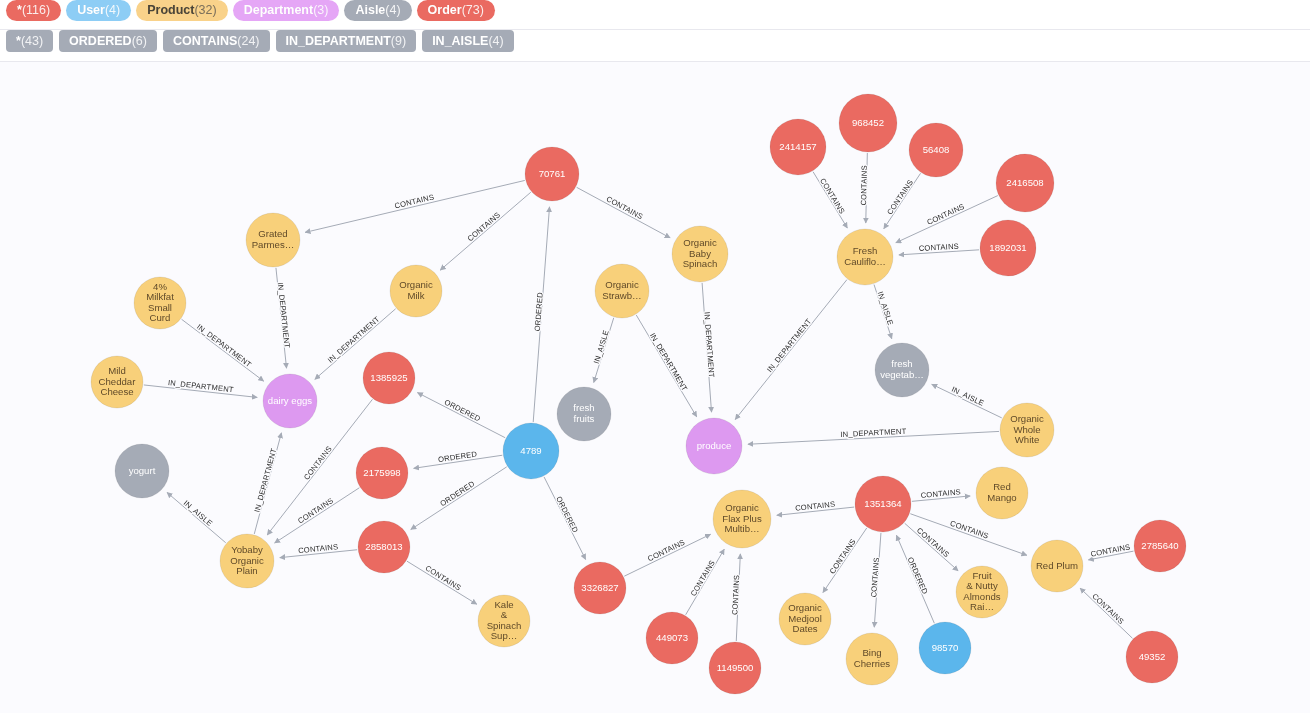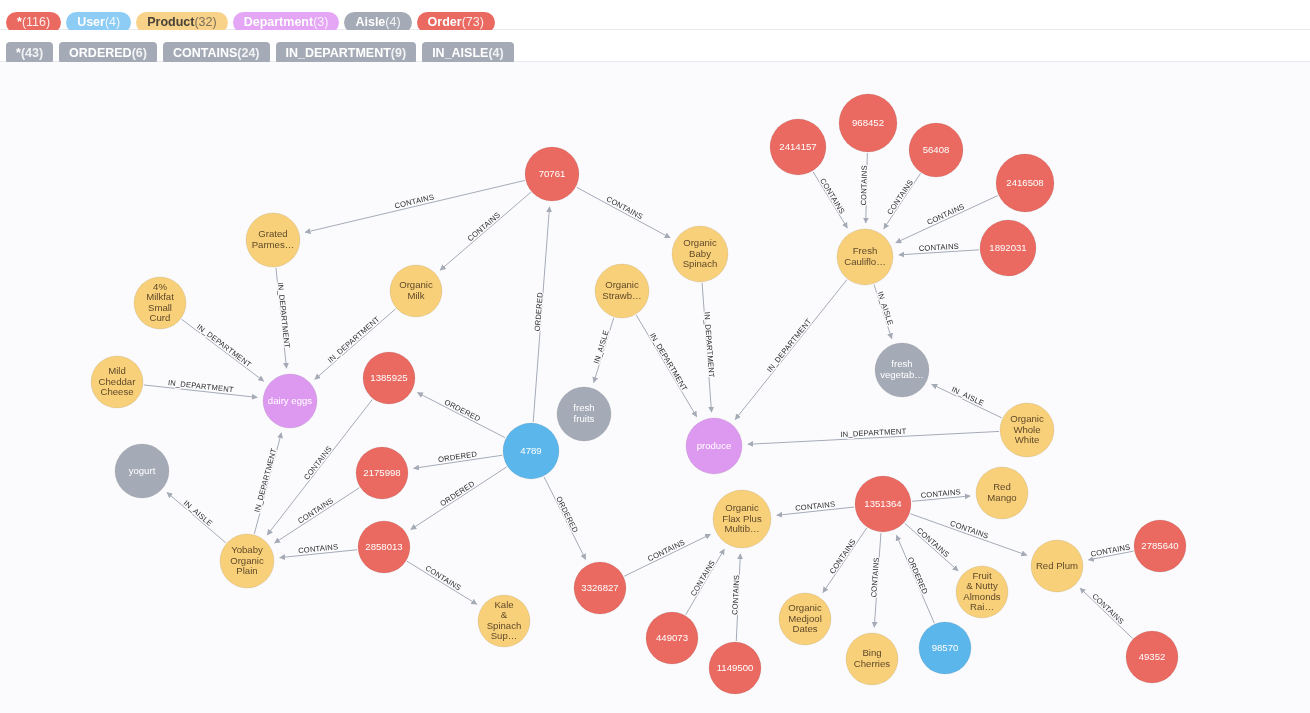--- a/index.html
+++ b/index.html
@@ -14,21 +14,21 @@
     height: 713px;
     overflow: hidden;
     background: #ffffff;
   }
 
   
   .legend-bar {
     position: relative;
     box-sizing: border-box;
     width: 1310px;
-    padding: 12px 6px;
+    padding: 0 6px;
     background: #ffffff;
     border-bottom: 1px solid #e8e8ee;
     white-space: nowrap;
   }
   #legend-nodes { height: 30px; }
   #legend-rels  { height: 32px; }
 
   .chip {
     display: inline-block;
     vertical-align: middle;
@@ -58,21 +58,21 @@
     padding: 0 10px;
     margin: 0 6px 0 0;
     border-radius: 4px;
     background: #a5abb6;
     color: #ffffff;
     font-size: 12.5px;
     cursor: pointer;
     user-select: none;
   }
   .rel-chip .nm { font-weight: bold; }
-  .rel-chip .ct { font-weight: bold; opacity: .85; }
+  .rel-chip .ct { font-weight: normal; opacity: .85; }
 
   
   #graph-canvas {
     position: absolute;
     left: 0;
     top: 62px;
     width: 1310px;
     height: 651px;
     background: #fbfbfe;
     overflow: hidden;

